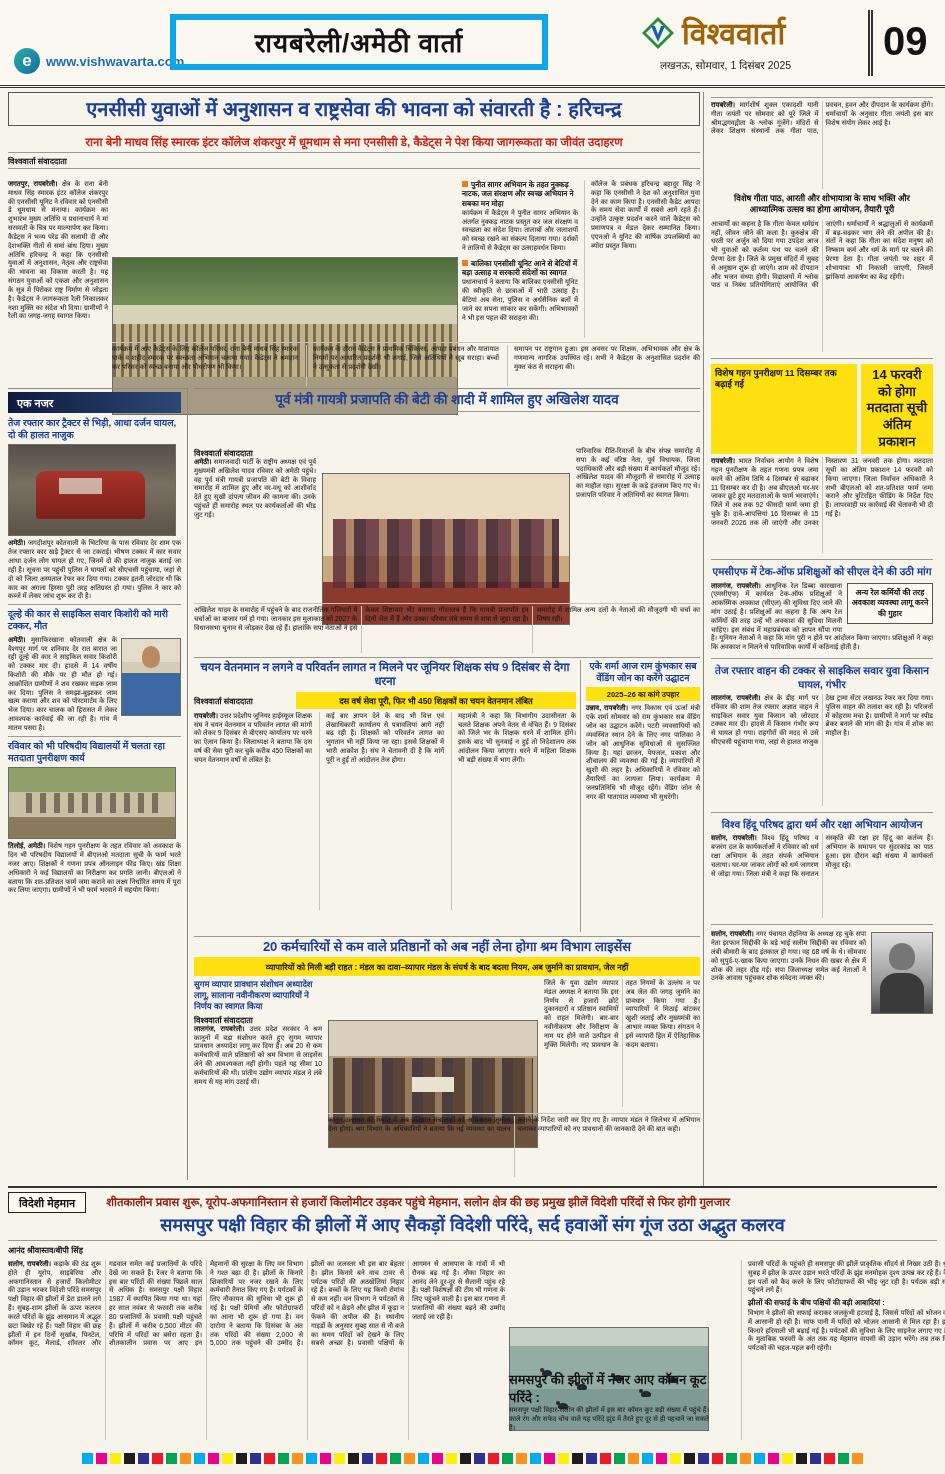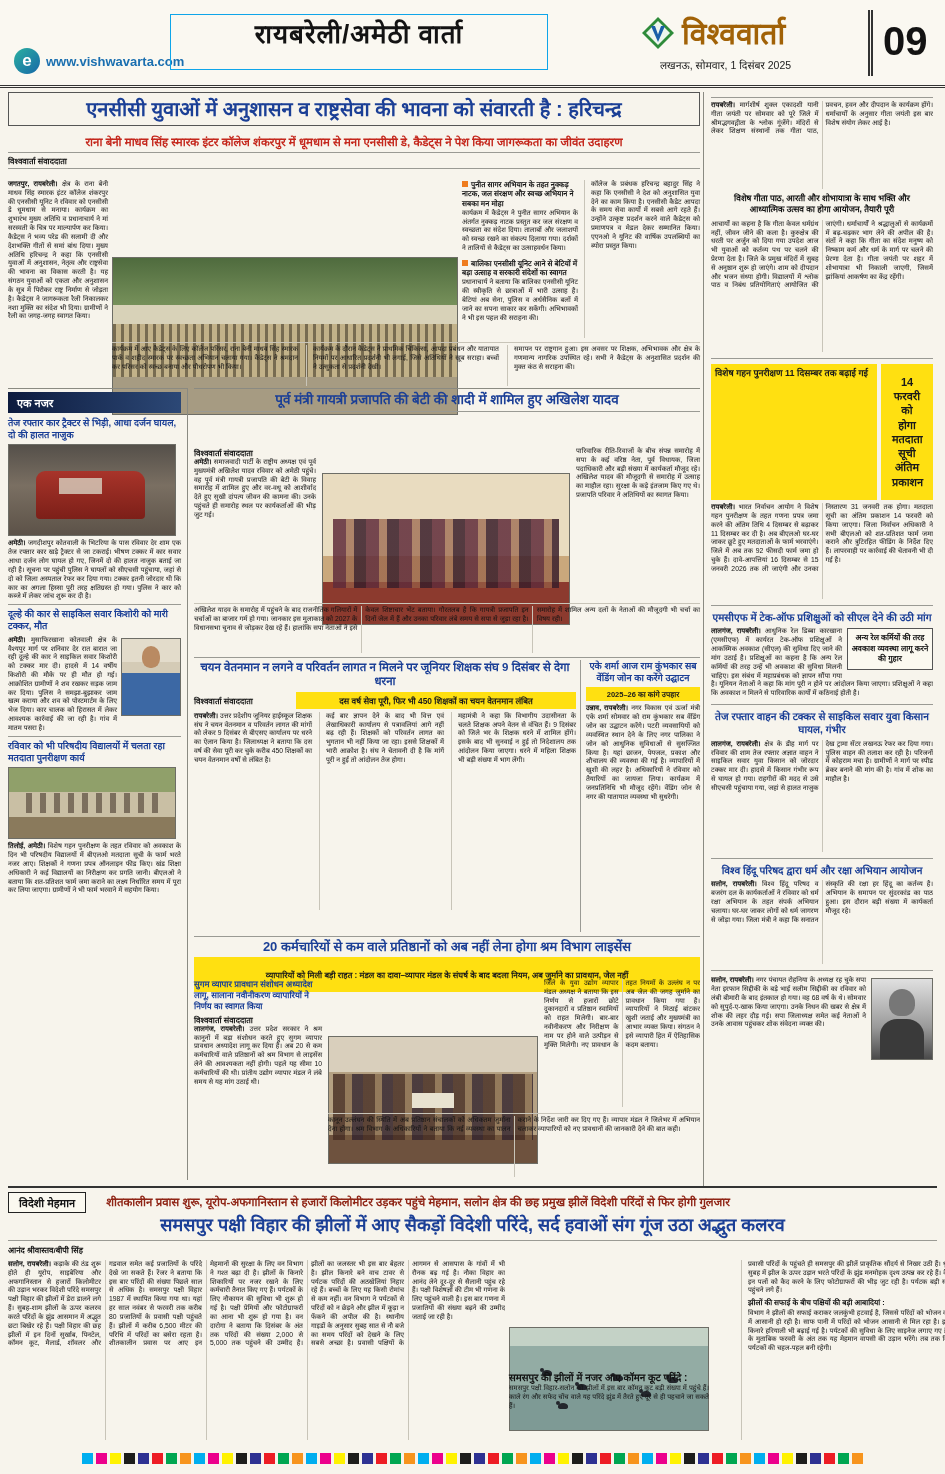--- a/index.html
+++ b/index.html
@@ -17,21 +17,21 @@
   .photo { border:1px solid #6d6d66; overflow:hidden; position:relative; background:#cfc9ba; }
   .cols2 { column-count:2; column-gap:7px; column-rule:1px solid #c8c4b8; overflow:hidden; }
   .cols5 { column-count:5; column-gap:8px; column-rule:1px solid #c8c4b8; overflow:hidden; }
   .vsep { border-left:1px solid #c8c4b8; padding-left:6px; }
 
   
   .header { border-bottom:3px double #333; background:#faf8f1; }
   .elogo { width:26px; height:26px; border-radius:50%; background:linear-gradient(135deg,#2bb0a0,#1668a8);
            color:#fff; font-weight:700; font-size:17px; text-align:center; line-height:25px; }
   .website { font-size:13px; font-weight:700; color:#1a6fb0; }
-  .section-box { border:1px solid #0ea5e9; display:flex; justify-content:center; }
+  .section-box { border:6px solid #0ea5e9; display:flex; align-items:center; justify-content:center; }
   .section-box span { font-size:26px; font-weight:700; letter-spacing:1px; }
   .brand { font-size:30px; font-weight:700; color:#a16207; }
   .edition { font-size:10.5px; color:#222; }
   .pageno { font-size:40px; font-weight:700; border-left:5px double #333; padding-left:10px; line-height:62px; }
 
   
   .lead-hl-box { border:1px solid #555; padding:4px 6px; text-align:center; }
   .lead-hl { font-size:20px; line-height:1.2; }
   .lead-sub { font-size:11.5px; font-weight:700; text-align:center; margin-top:8px; padding-bottom:3px; border-bottom:1px solid #9a9a94; }
   .lead-byrow { display:flex; justify-content:space-between; padding:2px 0 2px; border-bottom:1px solid #9a9a94; }
@@ -142,21 +142,21 @@
       <span class="dl">रायबरेली।</span>
       <span>मार्गशीर्ष शुक्ल एकादशी यानी गीता जयंती पर सोमवार को पूरे जिले में श्रीमद्भगवद्गीता के श्लोक गूंजेंगे। मंदिरों से लेकर शिक्षण संस्थानों तक गीता पाठ, प्रवचन, हवन और दीपदान के कार्यक्रम होंगे। धर्माचार्यों के अनुसार गीता जयंती इस बार विशेष संयोग लेकर आई है।</span>
     </div>
     <div class="rail-pull">विशेष गीता पाठ, आरती और शोभायात्रा के साथ भक्ति और आध्यात्मिक उत्सव का होगा आयोजन, तैयारी पूरी</div>
     <div class="body-txt cols2" style="height:132px;">आचार्यों का कहना है कि गीता केवल धर्मग्रंथ नहीं, जीवन जीने की कला है। कुरुक्षेत्र की धरती पर अर्जुन को दिया गया उपदेश आज भी युवाओं को कर्तव्य पथ पर चलने की प्रेरणा देता है। जिले के प्रमुख मंदिरों में सुबह से अनुष्ठान शुरू हो जाएंगे। शाम को दीपदान और भजन संध्या होगी। विद्यालयों में श्लोक पाठ व निबंध प्रतियोगिताएं आयोजित की जाएंगी। धर्माचार्यों ने श्रद्धालुओं से कार्यक्रमों में बढ़-चढ़कर भाग लेने की अपील की है। संतों ने कहा कि गीता का संदेश मनुष्य को निष्काम कर्म और धर्म के मार्ग पर चलने की प्रेरणा देता है। गीता जयंती पर शहर में शोभायात्रा भी निकाली जाएगी, जिसमें झांकियां आकर्षण का केंद्र रहेंगी।</div>
   </div>
 
   <div class="rail-art">
     <div style="display:flex;gap:4px;">
       <div class="ybox" style="flex:1;font-size:9px;padding:4px;line-height:1.3;">विशेष गहन पुनरीक्षण 11 दिसम्बर तक बढ़ाई गई</div>
-      <div class="ybox" style="width:52px;font-size:11px;padding:11px;text-align:center;line-height:1.3;">14 फरवरी को होगा मतदाता सूची अंतिम प्रकाशन</div>
+      <div class="ybox" style="width:72px;font-size:13px;padding:3px;text-align:center;line-height:1.3;">14 फरवरी को होगा मतदाता सूची अंतिम प्रकाशन</div>
     </div>
     <div class="body-txt cols2" style="height:96px;margin-top:3px;">
       <span class="dl">रायबरेली।</span>
       <span>भारत निर्वाचन आयोग ने विशेष गहन पुनरीक्षण के तहत गणना प्रपत्र जमा करने की अंतिम तिथि 4 दिसम्बर से बढ़ाकर 11 दिसम्बर कर दी है। अब बीएलओ घर-घर जाकर छूटे हुए मतदाताओं के फार्म भरवाएंगे। जिले में अब तक 92 फीसदी फार्म जमा हो चुके हैं।</span>
       <span>दावे-आपत्तियां 16 दिसम्बर से 15 जनवरी 2026 तक ली जाएंगी और उनका निस्तारण 31 जनवरी तक होगा। मतदाता सूची का अंतिम प्रकाशन 14 फरवरी को किया जाएगा। जिला निर्वाचन अधिकारी ने सभी बीएलओ को शत-प्रतिशत फार्म जमा कराने और त्रुटिरहित फीडिंग के निर्देश दिए हैं। लापरवाही पर कार्रवाई की चेतावनी भी दी गई है।</span>
     </div>
   </div>
 
   <div class="rail-art">
     <div class="rail-hl-sm hl">एमसीएफ में टेक-ऑफ प्रशिक्षुओं को सीएल देने की उठी मांग</div>
@@ -283,21 +283,21 @@
   <div class="ak-hl hl">एके शर्मा आज राम कुंभकार सब वेंडिंग जोन का करेंगे उद्घाटन</div>
   <div class="ybox" style="font-size:7.5px;text-align:center;padding:2px;margin:3px 0;">2025–26 का कांगे उपहार</div>
   <div class="body-txt">
     <span class="dl">उन्नाव, रायबरेली।</span>
     <span>नगर विकास एवं ऊर्जा मंत्री एके शर्मा सोमवार को राम कुंभकार सब वेंडिंग जोन का उद्घाटन करेंगे। पटरी व्यवसायियों को व्यवस्थित स्थान देने के लिए नगर पालिका ने जोन को आधुनिक सुविधाओं से सुसज्जित किया है। यहां छाजन, पेयजल, प्रकाश और शौचालय की व्यवस्था की गई है। व्यापारियों में खुशी की लहर है। अधिकारियों ने रविवार को तैयारियों का जायजा लिया। कार्यक्रम में जनप्रतिनिधि भी मौजूद रहेंगे। वेंडिंग जोन से नगर की यातायात व्यवस्था भी सुधरेगी।</span>
   </div>
 </div>
 
 <div class="a labor" style="left:194px;top:936px;width:506px;height:246px;">
   <div class="l-hl hl">20 कर्मचारियों से कम वाले प्रतिष्ठानों को अब नहीं लेना होगा श्रम विभाग लाइसेंस</div>
-  <div class="ybox" style="font-size:8.2px;text-align:center;padding:12px;margin:2px 0;">व्यापारियों को मिली बड़ी राहत : मंडल का दावा–व्यापार मंडल के संघर्ष के बाद बदला नियम, अब जुर्माने का प्रावधान, जेल नहीं</div>
+  <div class="ybox" style="font-size:8.2px;text-align:center;padding:4px;margin:2px 0;">व्यापारियों को मिली बड़ी राहत : मंडल का दावा–व्यापार मंडल के संघर्ष के बाद बदला नियम, अब जुर्माने का प्रावधान, जेल नहीं</div>
   <div class="a" style="left:0;top:42px;width:128px;height:200px;">
     <div class="l-left-hl hl">सुगम व्यापार प्रावधान संशोधन अध्यादेश लागू, सालाना नवीनीकरण व्यापारियों ने निर्णय का स्वागत किया</div>
     <div class="byline">विश्ववार्ता संवाददाता</div>
     <div class="body-txt">
       <span class="dl">लालगंज, रायबरेली।</span>
       <span>उत्तर प्रदेश सरकार ने श्रम कानूनों में बड़ा संशोधन करते हुए सुगम व्यापार प्रावधान अध्यादेश लागू कर दिया है। अब 20 से कम कर्मचारियों वाले प्रतिष्ठानों को श्रम विभाग से लाइसेंस लेने की आवश्यकता नहीं होगी। पहले यह सीमा 10 कर्मचारियों की थी। प्रांतीय उद्योग व्यापार मंडल ने लंबे समय से यह मांग उठाई थी।</span>
     </div>
   </div>
   <div class="a photo" style="left:134px;top:42px;width:210px;height:128px;">
     <div style="position:absolute;inset:0;background:linear-gradient(180deg,#d9cfbc 0 28%,#b5a183 28% 78%,#6e523e 78% 100%);"></div>
@@ -323,21 +323,21 @@
   <div class="a photo" style="left:501px;top:72px;width:200px;height:104px;">
     <div style="position:absolute;inset:0;background:linear-gradient(180deg,#c4d2c6 0 18%,#93aca4 18% 60%,#7e9a95 60% 100%);"></div>
     <div class="bird" style="left:16%;top:42%;"></div>
     <div class="bird" style="left:34%;top:55%;"></div>
     <div class="bird" style="left:52%;top:46%;"></div>
     <div class="bird" style="left:66%;top:62%;"></div>
     <div class="bird" style="left:80%;top:48%;"></div>
     <div class="bird" style="left:24%;top:74%;"></div>
   </div>
   <div class="a" style="left:501px;top:182px;width:200px;height:70px;">
-    <div class="dl" style="font-size:10px;margin-bottom:0;">समसपुर की झीलों में नजर आए कॉमन कूट परिंदे :</div>
+    <div class="dl" style="font-size:13px;margin-bottom:0;">समसपुर की झीलों में नजर आए कॉमन कूट परिंदे :</div>
     <div class="body-txt">समसपुर पक्षी विहार-सलोन की झीलों में इस बार कॉमन कूट बड़ी संख्या में पहुंचे हैं। काले रंग और सफेद चोंच वाले यह परिंदे झुंड में तैरते हुए दूर से ही पहचाने जा सकते हैं।</div>
   </div>
   <div class="a body-txt vsep" style="left:733px;top:72px;width:222px;height:180px;">
     <span>प्रवासी परिंदों के पहुंचते ही समसपुर की झीलें प्राकृतिक सौंदर्य से निखर उठी हैं। धुंध भरी सुबह में झील के ऊपर उड़ान भरते परिंदों के झुंड मनमोहक दृश्य उत्पन्न कर रहे हैं। कैमरों में इन पलों को कैद करने के लिए फोटोग्राफरों की भीड़ जुट रही है। पर्यटक बड़ी संख्या में पहुंचने लगे हैं।</span>
     <div class="dl" style="font-size:7.4px;margin:3px 0 1px;">झीलों की सफाई के बीच पक्षियों की बड़ी आबादियां :</div>
     <span>विभाग ने झीलों की सफाई कराकर जलकुंभी हटवाई है, जिससे परिंदों को भोजन व प्रवास में आसानी हो रही है। साफ पानी में परिंदों को भोजन आसानी से मिल रहा है। झीलों के किनारे हरियाली भी बढ़ाई गई है। पर्यटकों की सुविधा के लिए साइनेज लगाए गए हैं। रेंजर के मुताबिक फरवरी के अंत तक यह मेहमान वापसी की उड़ान भरेंगे। तब तक विहार में पर्यटकों की चहल-पहल बनी रहेगी।</span>
   </div>
 </div>
 
 <div class="a marks" style="left:0;top:1450px;width:945px;height:16px;">

